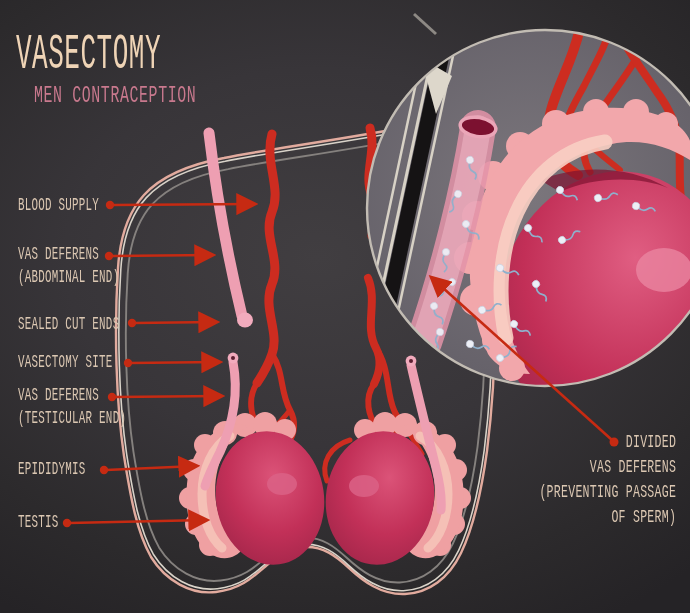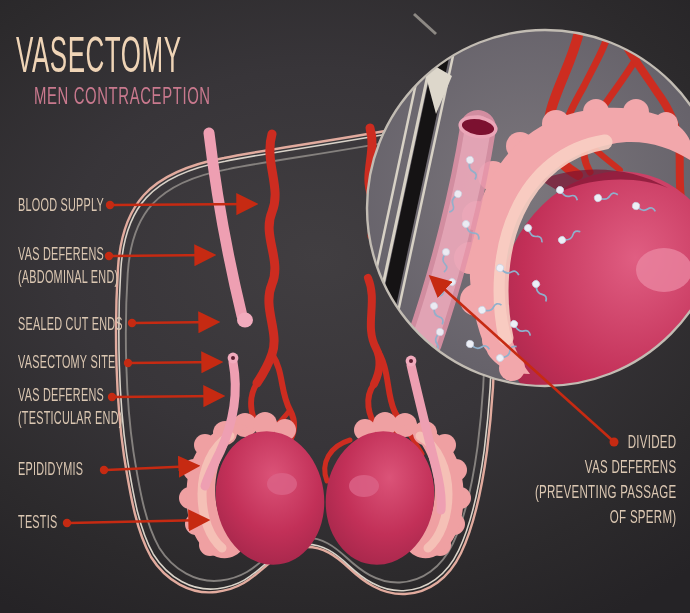--- a/index.html
+++ b/index.html
@@ -1,18 +1,18 @@
 <!DOCTYPE html>
 <html><head>
 <meta charset="utf-8">
 <style>
   html,body{margin:0;padding:0;background:#1e1c1e;}
   .stage{
     position:relative;width:690px;height:613px;overflow:hidden;
-    font-family:Liberation Sans, sans-serif;
+    font-family:Liberation Mono, monospace;
     background:radial-gradient(ellipse 560px 420px at 46% 42%, #413e41 0%, #383539 45%, #2c2a2c 78%, #252326 100%);
   }
   svg.art{position:absolute;left:0;top:0;}
   .ttl{
     position:absolute;left:16px;top:26px;color:#efd4b6;font-size:50px;font-weight:400;
     letter-spacing:1px;transform:scaleX(.52);transform-origin:0 0;white-space:nowrap;
   }
   .sub{
     position:absolute;left:34px;top:82px;color:#c9798e;font-size:24px;font-weight:400;
     letter-spacing:1px;transform:scaleX(.62);transform-origin:0 0;white-space:nowrap;

